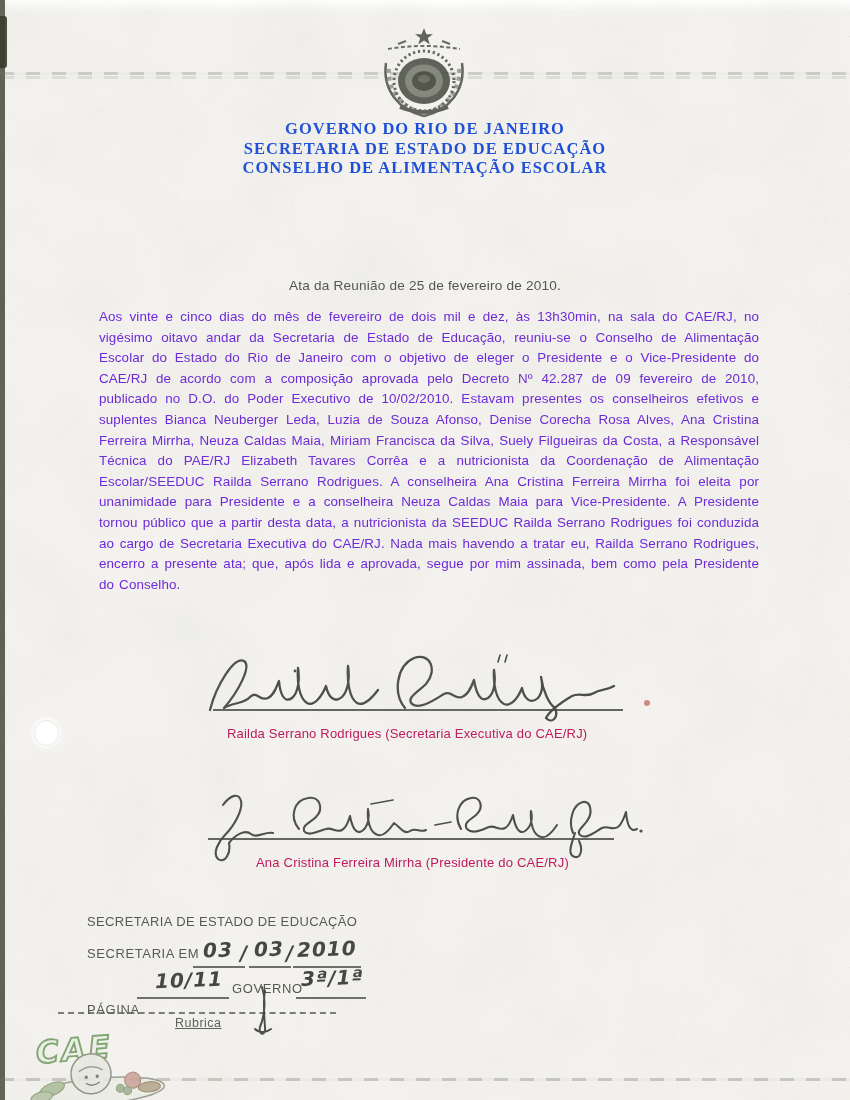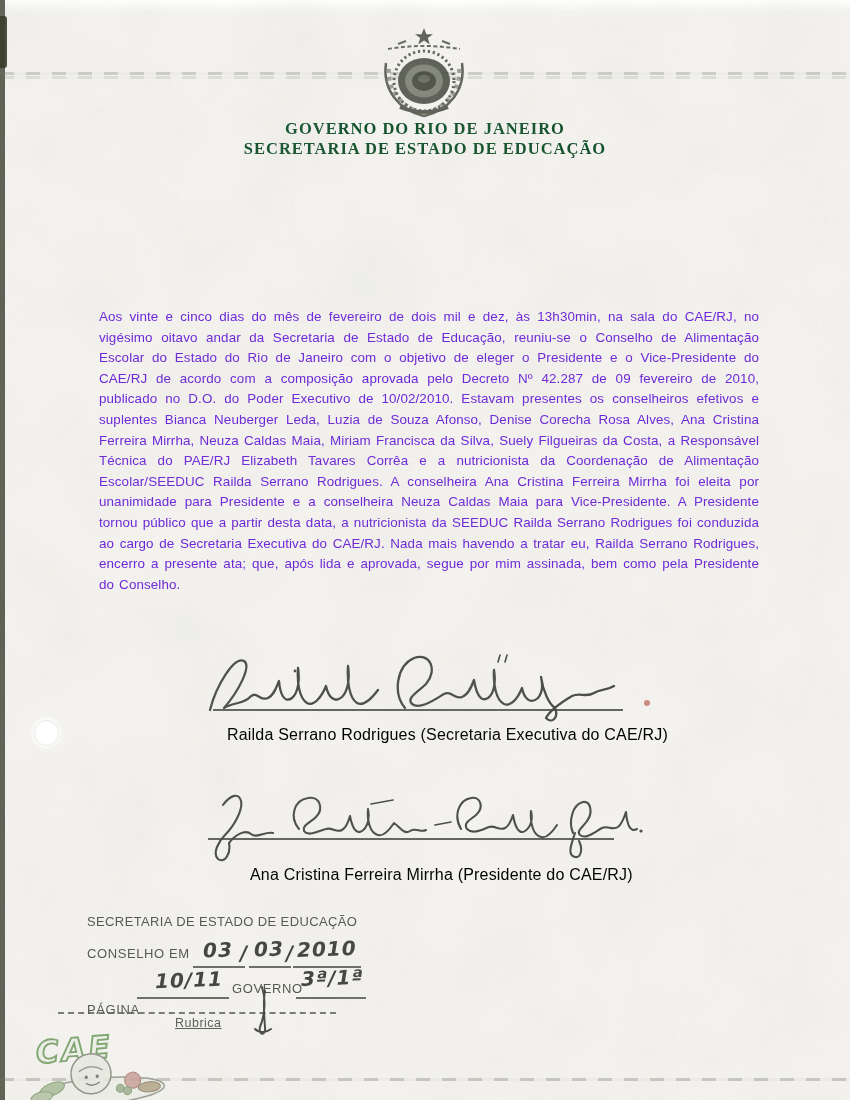--- a/index.html
+++ b/index.html
@@ -16,29 +16,29 @@
   .streak{left:0;width:850px;height:3px;opacity:.28;
     background:repeating-linear-gradient(90deg,#6b6e60 0 14px,rgba(107,110,96,.15) 14px 26px);}
   .streak-soft{opacity:.16;}
   .punch-hole{left:34px;top:720px;width:25px;height:26px;border-radius:50%;
     background:#ffffff;box-shadow:0 0 4px 2px rgba(255,255,255,.9),inset 0 0 2px rgba(150,150,145,.5);}
   .red-dot{left:644px;top:700px;width:6px;height:6px;border-radius:50%;background:#c76f68;opacity:.8;}
   
   .arms{left:370px;top:26px;}
   .org-header{left:0;top:119px;width:850px;text-align:center;
     font-family:"Liberation Serif","DejaVu Serif",serif;font-weight:bold;
-    font-size:16.5px;line-height:19.5px;letter-spacing:1px;color:#14532d;}
+    font-size:16.5px;line-height:19.5px;letter-spacing:1px;color:#1d4ed8;}
   
   .doc-title{left:0;top:278px;width:850px;text-align:center;font-size:13.6px;color:#53544e;letter-spacing:.2px;}
   .doc-body{left:99px;top:307px;width:660px;text-align:justify;
     font-size:13.4px;line-height:20.6px;letter-spacing:.1px;word-spacing:1.2px;color:#6d28d9;}
   
   .sig-svg{stroke:#3f413c;fill:none;stroke-linecap:round;stroke-linejoin:round;opacity:.92;}
   .sig-line{height:2px;background:#4a4c44;opacity:.85;}
-  .sig-caption{font-size:16px;color:#000000;letter-spacing:.2px;}
+  .sig-caption{font-size:13px;color:#be185d;letter-spacing:.2px;}
   
   .stamp{color:#56584f;}
   .stamp-l1{left:87px;top:914px;font-size:13.4px;letter-spacing:.4px;transform:scaleX(.97);transform-origin:left;}
   .stamp-label{font-size:13px;letter-spacing:.6px;}
   .hand{font-family:"DejaVu Sans",sans-serif;font-style:italic;color:#43453f;font-weight:bold;}
   .hand-date{font-size:20px;transform:rotate(-2deg);letter-spacing:1px;}
   .u-line{height:2px;background:#55574e;opacity:.85;}
   .rubric-line{left:58px;top:1012px;width:278px;border-top:2px dashed #5c5e54;opacity:.8;}
   .rubric-label{left:175px;top:1016px;font-size:12.5px;color:#5d5f56;letter-spacing:.5px;text-decoration:underline;}
   
@@ -75,22 +75,24 @@
         <ellipse cx="54" cy="55" rx="12" ry="10" fill="#3c4035"></ellipse>
         <ellipse cx="54" cy="53" rx="6" ry="4" fill="#5d6153"></ellipse>
         <path d="M30,81 Q54,91 78,81" stroke="#4c5045" stroke-width="4" fill="none"></path>
       </g>
     </svg>
   </div>
 
   <div class="abs org-header">
     <div>GOVERNO DO RIO DE JANEIRO</div>
     <div>SECRETARIA DE ESTADO DE EDUCAÇÃO</div>
+    <div>CONSELHO DE ALIMENTAÇÃO ESCOLAR</div>
   </div>
 
+  <div class="abs doc-title">Ata da Reunião de 25 de fevereiro de 2010.</div>
   <div class="abs doc-body">Aos vinte e cinco dias do mês de fevereiro de dois mil e dez, às 13h30min, na sala do CAE/RJ, no vigésimo oitavo andar da Secretaria de Estado de Educação, reuniu-se o Conselho de Alimentação Escolar do Estado do Rio de Janeiro com o objetivo de eleger o Presidente e o Vice-Presidente do CAE/RJ de acordo com a composição aprovada pelo Decreto Nº 42.287 de 09 fevereiro de 2010, publicado no D.O. do Poder Executivo de 10/02/2010. Estavam presentes os conselheiros efetivos e suplentes Bianca Neuberger Leda, Luzia de Souza Afonso, Denise Corecha Rosa Alves, Ana Cristina Ferreira Mirrha, Neuza Caldas Maia, Miriam Francisca da Silva, Suely Filgueiras da Costa, a Responsável Técnica do PAE/RJ Elizabeth Tavares Corrêa e a nutricionista da Coordenação de Alimentação Escolar/SEEDUC Railda Serrano Rodrigues. A conselheira Ana Cristina Ferreira Mirrha foi eleita por unanimidade para Presidente e a conselheira Neuza Caldas Maia para Vice-Presidente. A Presidente tornou público que a partir desta data, a nutricionista da SEEDUC Railda Serrano Rodrigues foi conduzida ao cargo de Secretaria Executiva do CAE/RJ. Nada mais havendo a tratar eu, Railda Serrano Rodrigues, encerro a presente ata; que, após lida e aprovada, segue por mim assinada, bem como pela Presidente do Conselho.</div>
 
   <div class="abs" style="left:200px;top:648px;">
     <svg width="430" height="78" viewBox="0 0 430 78" class="sig-svg">
       <path stroke-width="2.3" d="M10,62 C16,38 34,8 44,13 C52,18 38,44 24,60 C34,54 44,56 50,49 C57,42 60,54 68,50 C74,47 76,40 79,33 C80,45 84,56 92,50 C98,45 100,32 98,20 C97,34 99,50 107,55 C114,59 122,48 126,38 C128,48 134,56 142,49 C148,43 150,30 148,18 C147,32 149,50 157,55 C164,59 172,50 178,42"></path>
       <path stroke-width="2.3" d="M205,60 C193,46 196,18 214,10 C230,4 238,22 226,36 C218,44 206,50 212,56 C220,62 234,52 244,46 C252,42 254,52 262,49 C268,47 271,40 274,32 C276,44 280,55 288,50 C294,46 296,34 294,22 C293,36 296,52 304,56 C311,59 318,50 322,40 C324,50 330,57 338,50 C342,45 343,37 341,29 C343,43 349,56 355,60 C359,70 352,76 346,70 C350,62 362,54 372,48 C380,44 386,50 394,45 C400,41 406,43 414,38"></path>
       <circle cx="95" cy="23" r="1.4" fill="#3f413c" stroke="none"></circle>
       <path stroke-width="1.6" d="M298,14 l2,-7 M305,14 l2,-7"></path>
     </svg>
   </div>
@@ -105,26 +107,26 @@
       <path stroke-width="2.1" d="M104,44 C94,32 99,15 113,13 C125,11 129,24 121,32 C115,38 107,40 109,46 C113,52 123,46 131,44 C137,42 141,48 147,45 C151,43 153,38 155,31 C157,42 161,50 167,46 C173,42 175,32 173,24 C172,36 175,48 183,50 C189,52 195,44 199,38 C205,42 209,50 215,46 C221,42 225,48 231,45"></path>
       <path stroke-width="1.7" d="M176,19 L198,15"></path>
       <path stroke-width="1.7" d="M240,40 L256,37"></path>
       <path stroke-width="2.1" d="M266,44 C258,30 264,15 276,13 C286,11 289,23 281,30 C275,35 268,38 272,44 C278,50 288,44 294,42 C300,40 304,46 310,43 C314,41 316,36 318,30 C320,42 324,50 330,46 C336,42 338,34 336,26 C335,38 338,50 346,52 C352,54 358,46 362,40"></path>
       <path stroke-width="2.1" d="M378,48 C373,36 378,19 388,17 C396,16 398,28 392,36 C388,42 381,46 385,50 C391,55 401,46 407,43 C413,40 417,46 423,42 C427,39 429,33 431,27 C432,39 435,48 442,44"></path>
       <path stroke-width="2.1" d="M380,48 C376,60 372,70 380,72 C386,73 388,64 384,56"></path>
       <circle cx="446" cy="46" r="1.6" fill="#3f413c" stroke="none"></circle>
     </svg>
   </div>
   <div class="abs sig-line" style="left:208px;top:838px;width:406px;"></div>
-  <div class="abs sig-caption" style="left:250px;top:855px;margin-top:11px;">Ana Cristina Ferreira Mirrha (Presidente do CAE/RJ)</div>
+  <div class="abs sig-caption" style="left:256px;top:855px;">Ana Cristina Ferreira Mirrha (Presidente do CAE/RJ)</div>
 
   <div>
     <div class="abs stamp stamp-l1">SECRETARIA DE ESTADO DE EDUCAÇÃO</div>
 
-    <div class="abs stamp stamp-label" style="left:87px;top:946px;">CONSELHO EM</div>
+    <div class="abs stamp stamp-label" style="left:87px;top:946px;">SECRETARIA EM</div>
     <div class="abs hand hand-date" style="left:203px;top:938px;">03</div>
     <div class="abs hand hand-date" style="left:240px;top:941px;">/</div>
     <div class="abs hand hand-date" style="left:254px;top:937px;">03</div>
     <div class="abs hand hand-date" style="left:286px;top:941px;">/</div>
     <div class="abs hand hand-date" style="left:297px;top:937px;">2010</div>
     <div class="abs u-line" style="left:193px;top:966px;width:52px;"></div>
     <div class="abs u-line" style="left:249px;top:966px;width:42px;"></div>
     <div class="abs u-line" style="left:293px;top:966px;width:68px;"></div>
 
     <div class="abs stamp stamp-label" style="left:87px;top:1002px;">PÁGINA</div>

